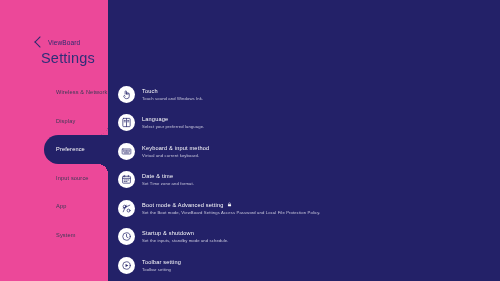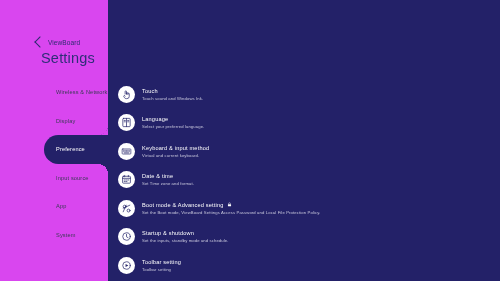--- a/index.html
+++ b/index.html
@@ -16,21 +16,21 @@
   .main-panel{
     position:absolute;
     left:108px;top:0;right:0;bottom:0;
     background:#232168;
   }
 
   
   .sidebar{
     position:absolute;
     left:0;top:0;width:108px;height:281px;
-    background:#d946ef;
+    background:#ec4899;
     z-index:3;
   }
 
   .back-row{
     position:absolute;left:36px;top:38px;
     display:flex;align-items:center;gap:4px;
   }
   .back-chevron{
     width:7px;height:7px;
     border-left:1.2px solid #2b2a6e;

